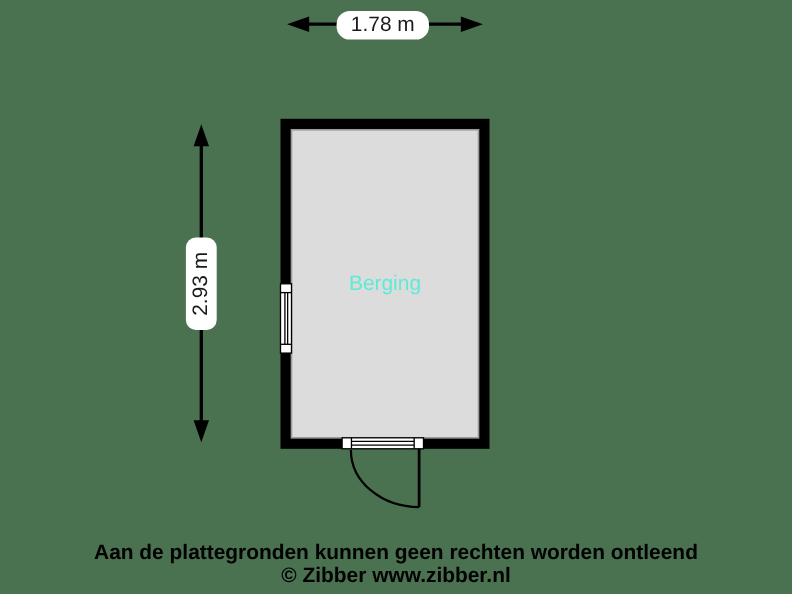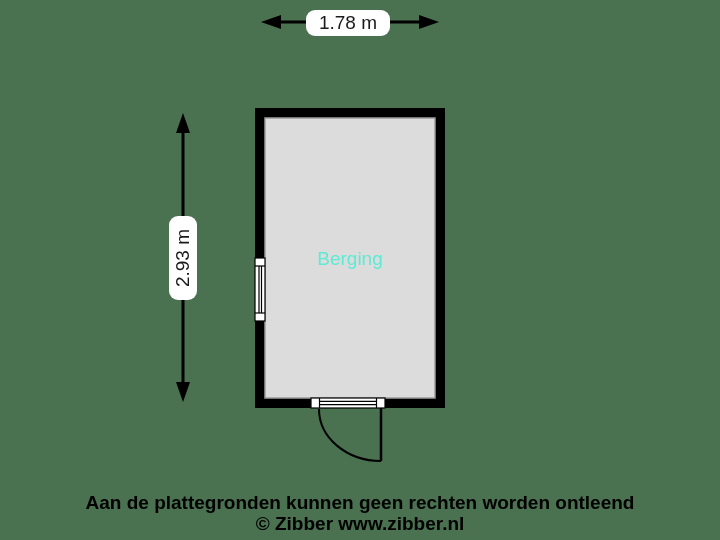--- a/index.html
+++ b/index.html
@@ -29,20 +29,21 @@
     justify-content: center;
     font-size: 19px;
     color: #1a1a1a;
     white-space: nowrap;
   }
   .dim-label.top {
     left: 306px;
     top: 10px;
     width: 84px;
     height: 26px;
+    border-radius: 12px;
   }
   .dim-label.left {
     left: 141px;
     top: 244px;
     width: 84px;
     height: 28px;
     transform: rotate(-90deg);
   }
   .room-label {
     position: absolute;

